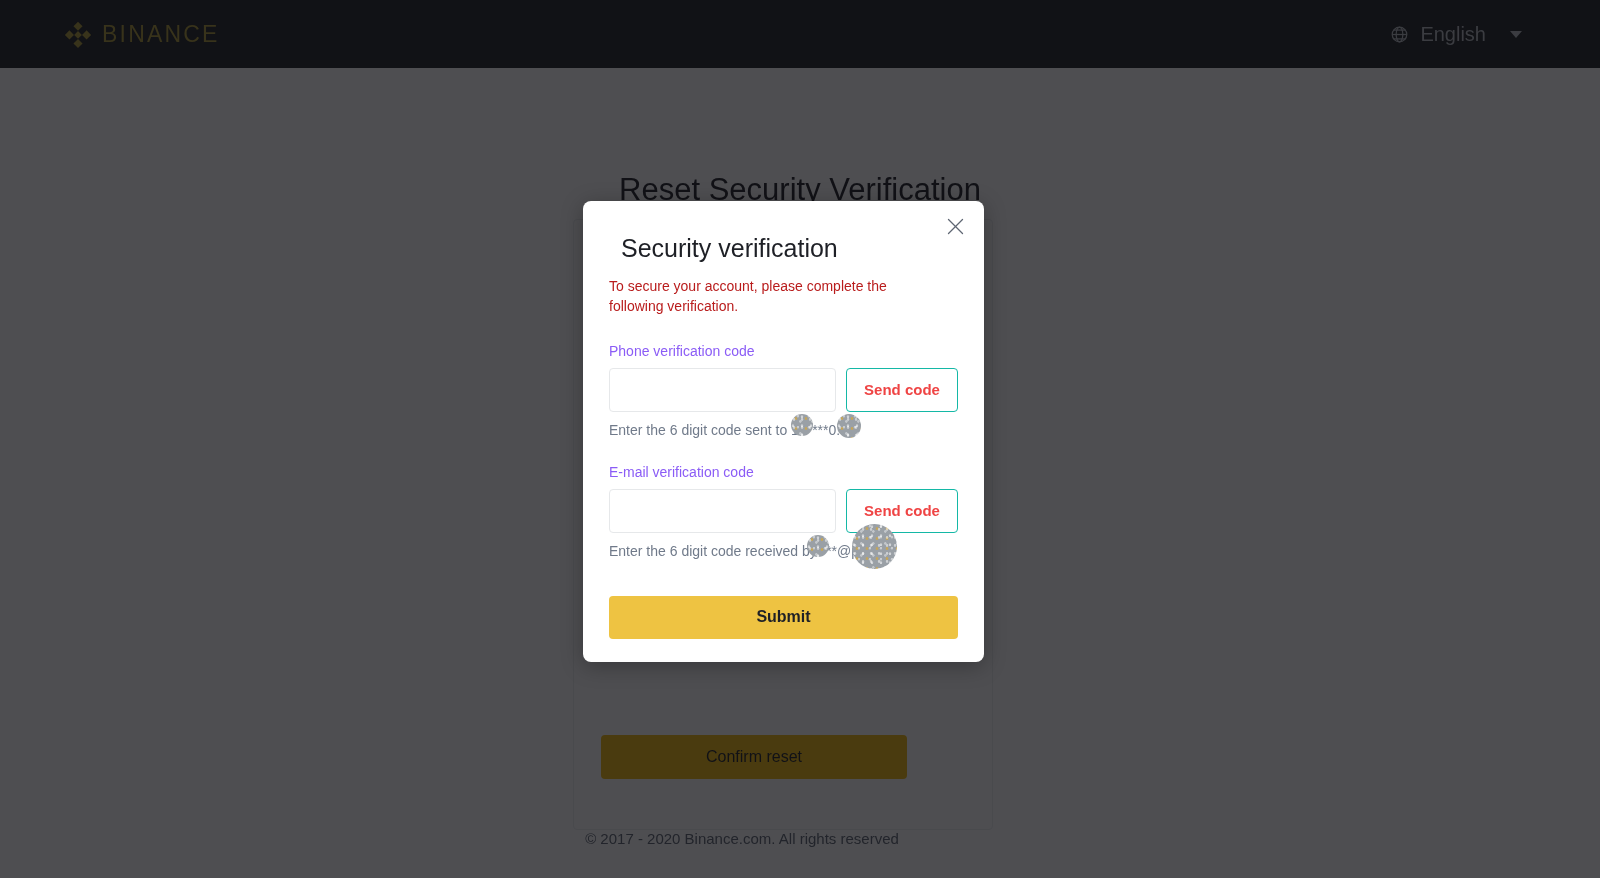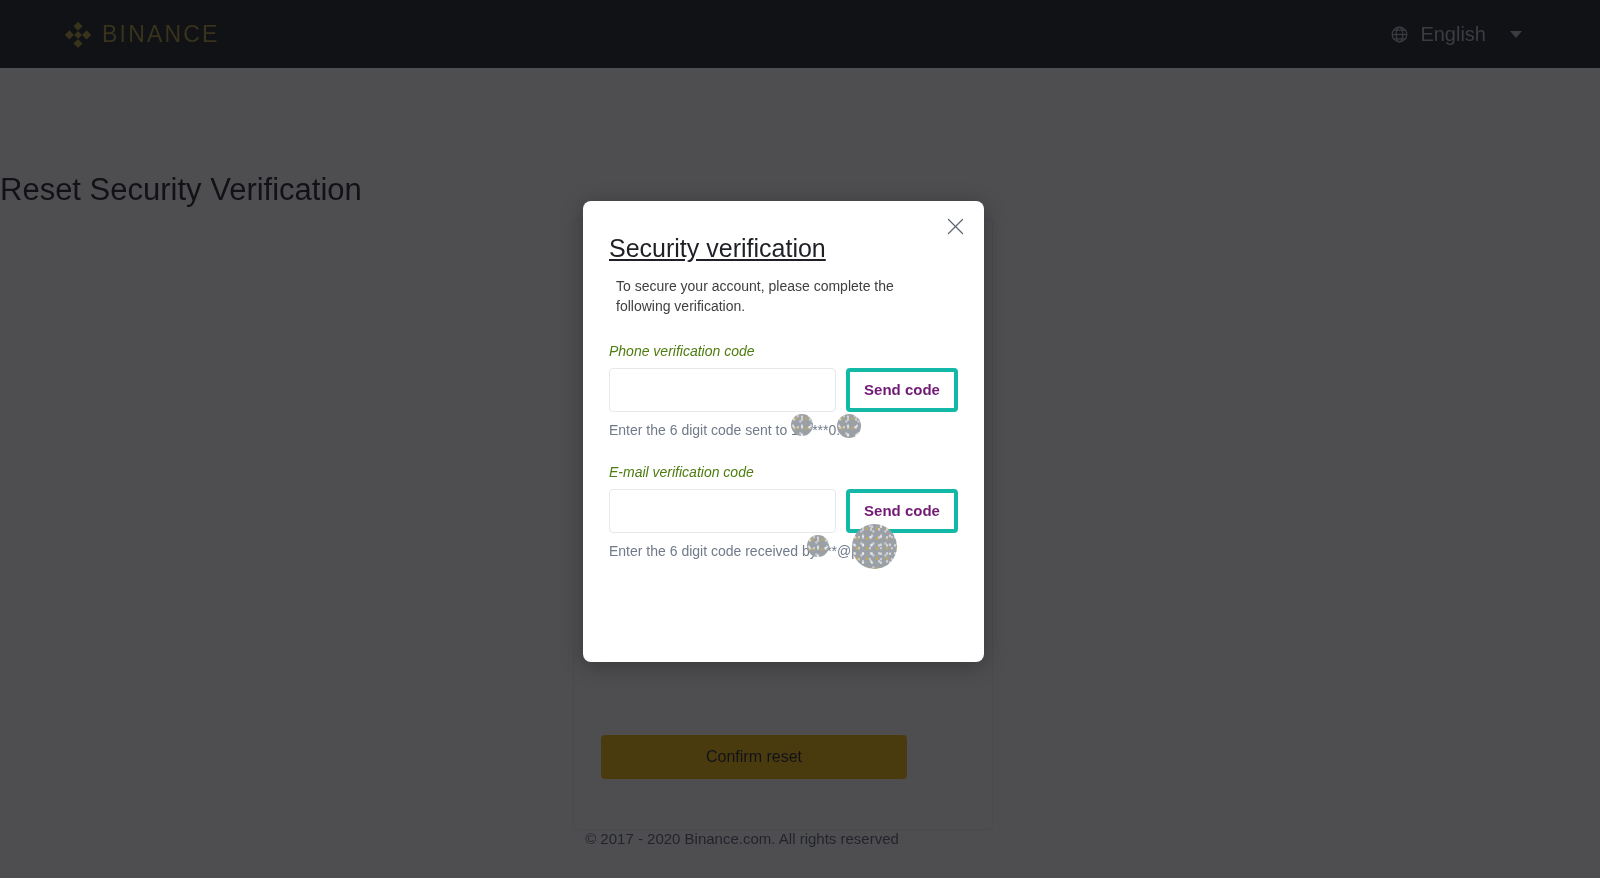--- a/index.html
+++ b/index.html
@@ -52,21 +52,21 @@
   }
 
   
   #content {
     position: absolute; left: 0; top: 68px;
     width: 1600px; height: 810px;
     background: #ffffff;
   }
   #reset-title {
     position: absolute; left: 0; top: 104px;
-    width: 1600px; text-align: left;
+    width: 1600px; text-align: center;
     font-size: 31px; color: #1e2026; font-weight: 400;
   }
   #reset-card {
     position: absolute; left: 573px; top: 151px;
     width: 420px; height: 611px;
     background: #ffffff;
     border: 1px solid #eceef0;
     border-radius: 4px;
   }
   #confirm-reset-btn {
@@ -111,52 +111,51 @@
     background: none; border: none; padding: 0;
     cursor: pointer;
     display: flex; align-items: center; justify-content: center;
   }
   #modal-close svg { display: block; }
 
   #modal-body { padding: 32px 26px 0 26px; }
 
   #modal-title {
     font-size: 25px; color: #1e2026; font-weight: 400;
-    margin: 0 0 13px 0; line-height: 1.2; text-decoration: underline;
+    margin: 0 0 13px 12px; line-height: 1.2;
   }
   #modal-subtitle {
-    font-size: 14px; color: #404040; line-height: 1.46;
-    margin: 7px; max-width: 330px;
+    font-size: 14px; color: #b91c1c; line-height: 1.46;
+    margin: 0; max-width: 330px;
   }
 
   .field-block { margin-top: 26px; }
   .field-label {
-    font-size: 14px; color: #4d7c0f;
+    font-size: 14px; color: #8b5cf6;
     margin-bottom: 9px;
-    font-style: italic;
   }
   .field-row { display: flex; gap: 10px; }
   .code-input {
     width: 227px; height: 44px;
     border: 1px solid #e6e8ea;
     border-radius: 4px;
     padding: 0 12px;
     font-family: "Liberation Sans", sans-serif;
     font-size: 15px; color: #1e2026;
     background: #ffffff;
     outline: none;
   }
   .code-input::placeholder { color: #b7bdc6; }
   .send-code-btn {
     width: 112px; height: 44px;
-    border: 4px solid #14b8a6;
+    border: 1px solid #14b8a6;
     border-radius: 4px;
     background: #ffffff;
     font-family: "Liberation Sans", sans-serif;
-    font-size: 15px; color: #701a75; font-weight: 600;
+    font-size: 15px; color: #ef4444; font-weight: 600;
     cursor: pointer;
   }
   .field-hint {
     position: relative;
     margin-top: 10px;
     font-size: 14px; color: #707a8a;
     white-space: nowrap;
   }
 
   
@@ -271,14 +270,15 @@
         <input class="code-input" type="text" placeholder="" style="">
         <button class="send-code-btn">Send code</button>
       </div>
       <div class="field-hint">
         <span>Enter the 6 digit code received by </span><span>***@</span><span>p.com.</span>
         <span class="redact" id="redact-email-1"></span>
         <span class="redact" id="redact-email-2"></span>
       </div>
     </div>
 
+    <button id="submit-btn">Submit</button>
   </div>
 </div>
 
 </body></html>

